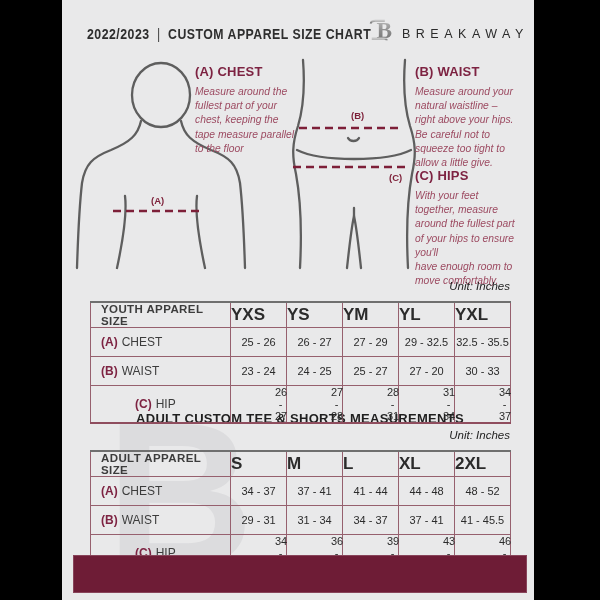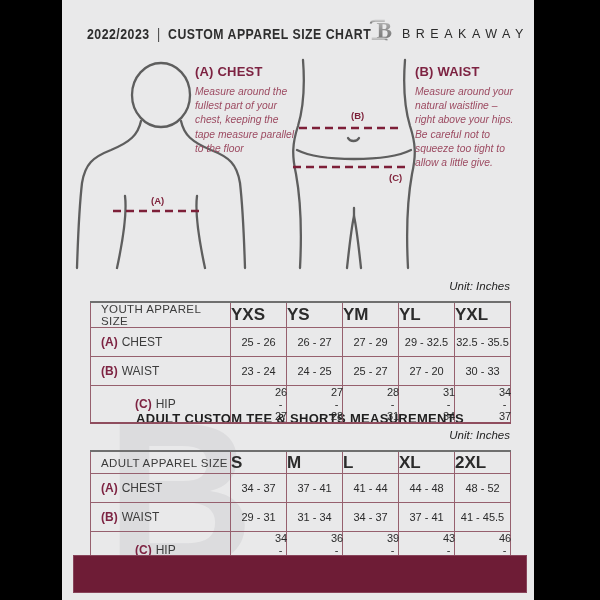--- a/index.html
+++ b/index.html
@@ -30,21 +30,21 @@
   
   .block{position:absolute;width:420px;left:28px;}
   .block h3{margin:0;text-align:center;font-size:13px;line-height:14px;font-weight:700;
     color:#1f1f1f;letter-spacing:.3px;}
   .unit{text-align:right;font-size:11.5px;font-style:italic;color:#222;margin-top:2px;line-height:14px;}
   table{border-collapse:collapse;table-layout:fixed;width:420px;margin-top:8px;
     border-top:2px solid #6f6f6f;position:relative;z-index:1;}
   col.c0{width:140px;} col.cv{width:56px;}
   th,td{border:1px solid #96606e;padding:0;}
   thead th{border-top:none;height:21px;font-size:17px;font-weight:700;color:#2b2b2b;text-align:left;}
-  th.lbl{font-weight:400;text-align:left;padding-left:10px;font-size:11.5px;
+  th.lbl{font-weight:700;text-align:left;padding-left:10px;font-size:11.5px;
     letter-spacing:.4px;color:#3c3c3c;}
   td{height:28px;font-size:11px;color:#2b2b2b;text-align:center;}
   td.lbl{text-align:left;padding-left:10px;font-size:12px;color:#3c3c3c;}
   tbody tr:last-child td{border-bottom:2px solid #8f4d5e;padding-left:44px;}
   .key{color:#7d2342;font-weight:700;margin-right:4px;}
 
   .watermark{position:absolute;left:44px;top:391px;font-size:205px;line-height:1;
     font-weight:700;color:#dcdcde;z-index:0;user-select:none;}
   .footer-bar{position:absolute;left:11px;top:555px;width:454px;height:38px;background:#6e1c36;
     box-shadow:inset 0 0 0 1px rgba(255,255,255,.18);z-index:2;}
@@ -112,20 +112,30 @@
     <div class="guide" style="left:353px;top:6px;width:124px;">
       <h4>(B) WAIST</h4>
       <div class="gbody">Measure around your
 natural waistline –
 right above your hips.
 Be careful not to
 squeeze too tight to
 allow a little give.</div>
     </div>
 
+    <div class="guide" style="left:353px;top:110px;width:130px;">
+      <h4>(C) HIPS</h4>
+      <div class="gbody">With your feet
+together, measure
+around the fullest part
+of your hips to ensure
+you'll
+have enough room to
+move comfortably.</div>
+    </div>
   </div>
 
   <div class="watermark">B</div>
 
   <div class="block" style="top:277px;">
     <div class="unit">Unit: Inches</div>
     <table>
       <colgroup>
           <col class="c0">
           <col class="cv">

